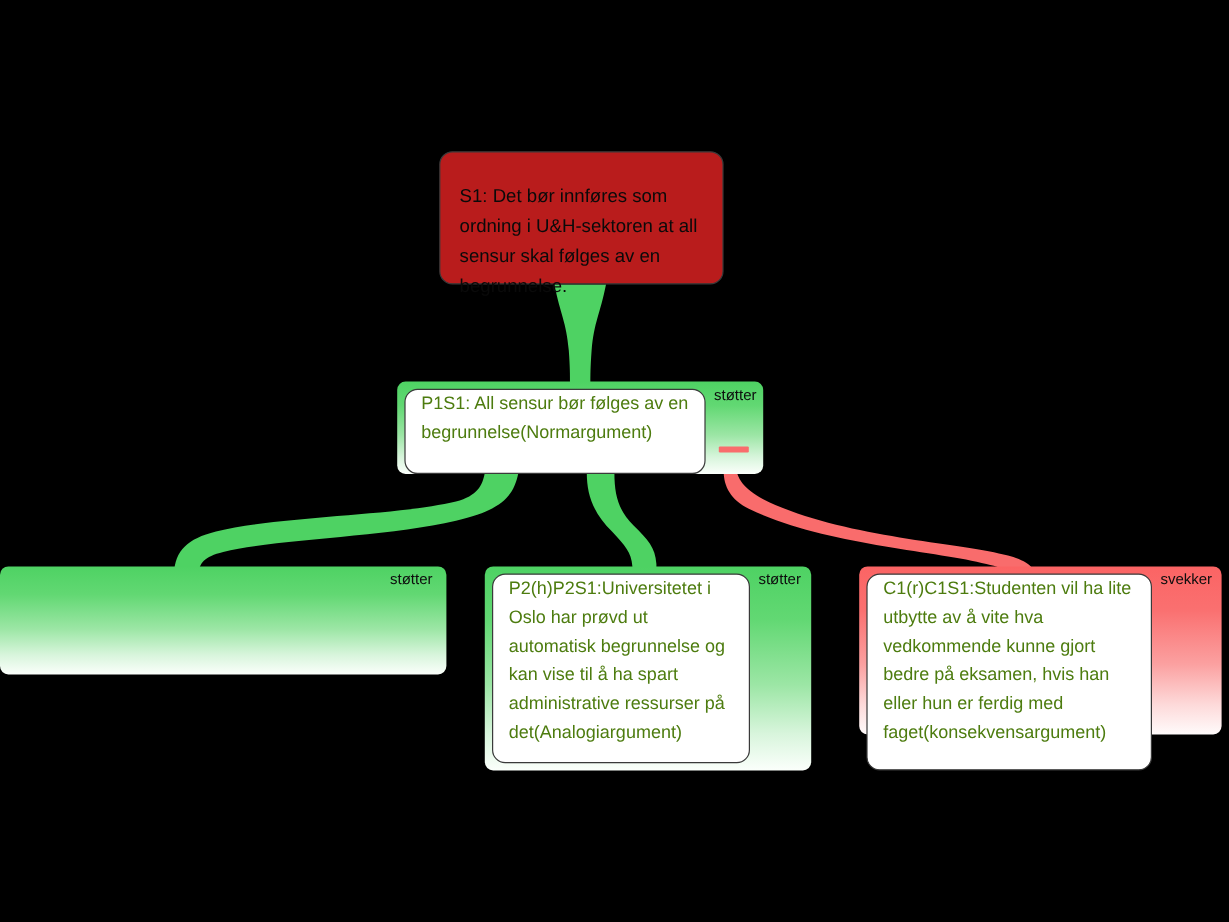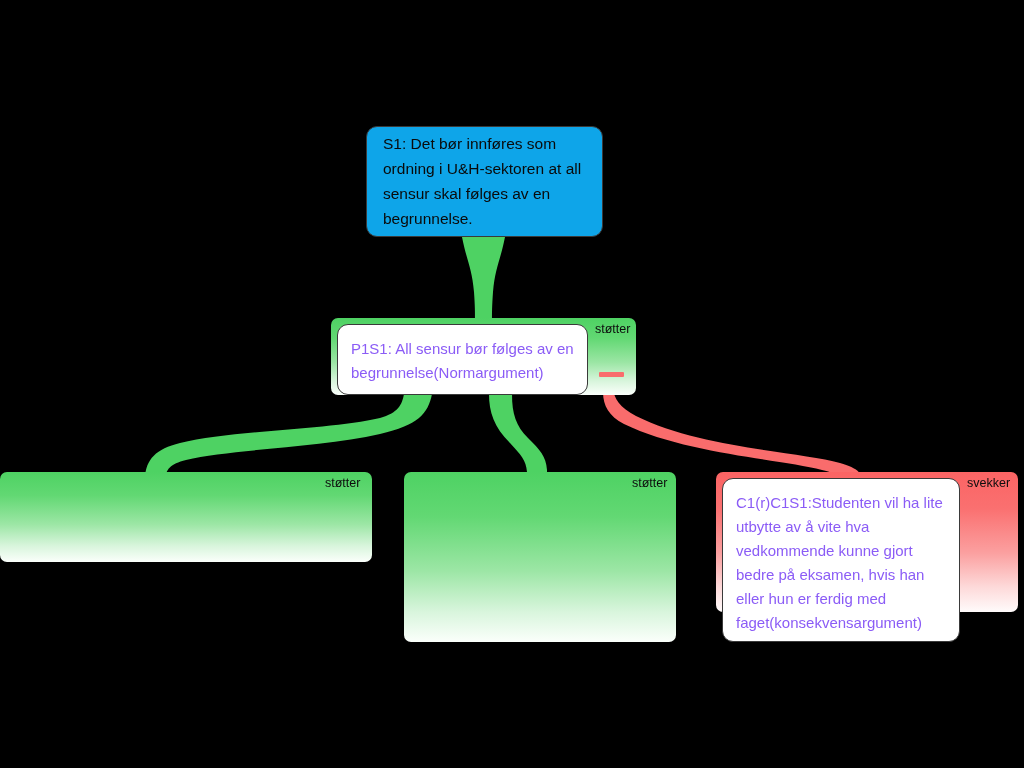--- a/index.html
+++ b/index.html
@@ -23,24 +23,24 @@
     width: 1024px;
     height: 768px;
     z-index: 1;
   }
 
   
   .plain-box {
     position: absolute;
     z-index: 4;
     box-sizing: border-box;
-    background: #0ea5e9;
+    background: #b91c1c;
     border: 1px solid #3a3a3a;
     border-radius: 11px;
-    padding: 4px 16px 10px 16px;
+    padding: 24px 16px 10px 16px;
     color: #0a0a0a;
     font-size: 15.5px;
     line-height: 25px;
   }
 
   
   .card {
     position: absolute;
     z-index: 3;
     box-sizing: border-box;
@@ -55,22 +55,22 @@
 
   
   .card .panel {
     position: absolute;
     left: 6px;
     top: 6px;
     box-sizing: border-box;
     background: #ffffff;
     border: 1px solid #3a3a3a;
     border-radius: 11px;
-    padding: 12px 13px 9px 13px;
-    color: #8b5cf6;
+    padding: 0 13px 9px 13px;
+    color: #4d7c0f;
     font-size: 15px;
     line-height: 24px;
   }
 
   
   .badge {
     position: absolute;
     top: 4px;
     font-size: 12.5px;
     line-height: 14px;
@@ -167,20 +167,23 @@
     </div>
     <div class="badge">støtter</div>
     <div class="minus-mark"></div>
   </div>
 
   <div class="card support" id="card-p1h">
     <div class="badge">støtter</div>
   </div>
 
   <div class="card support" id="card-p2h">
+    <div class="panel">
+      <span>P2(h)P2S1:Universitetet i Oslo har prøvd ut automatisk begrunnelse og kan vise til å ha spart administrative ressurser på det(Analogiargument)</span>
+    </div>
     <div class="badge">støtter</div>
   </div>
 
   <div class="card attack" id="card-c1r">
     <div class="panel">
       <span>C1(r)C1S1:Studenten vil ha lite utbytte av å vite hva vedkommende kunne gjort bedre på eksamen, hvis han eller hun er ferdig med faget(konsekvensargument)</span>
     </div>
     <div class="badge">svekker</div>
   </div>
 

